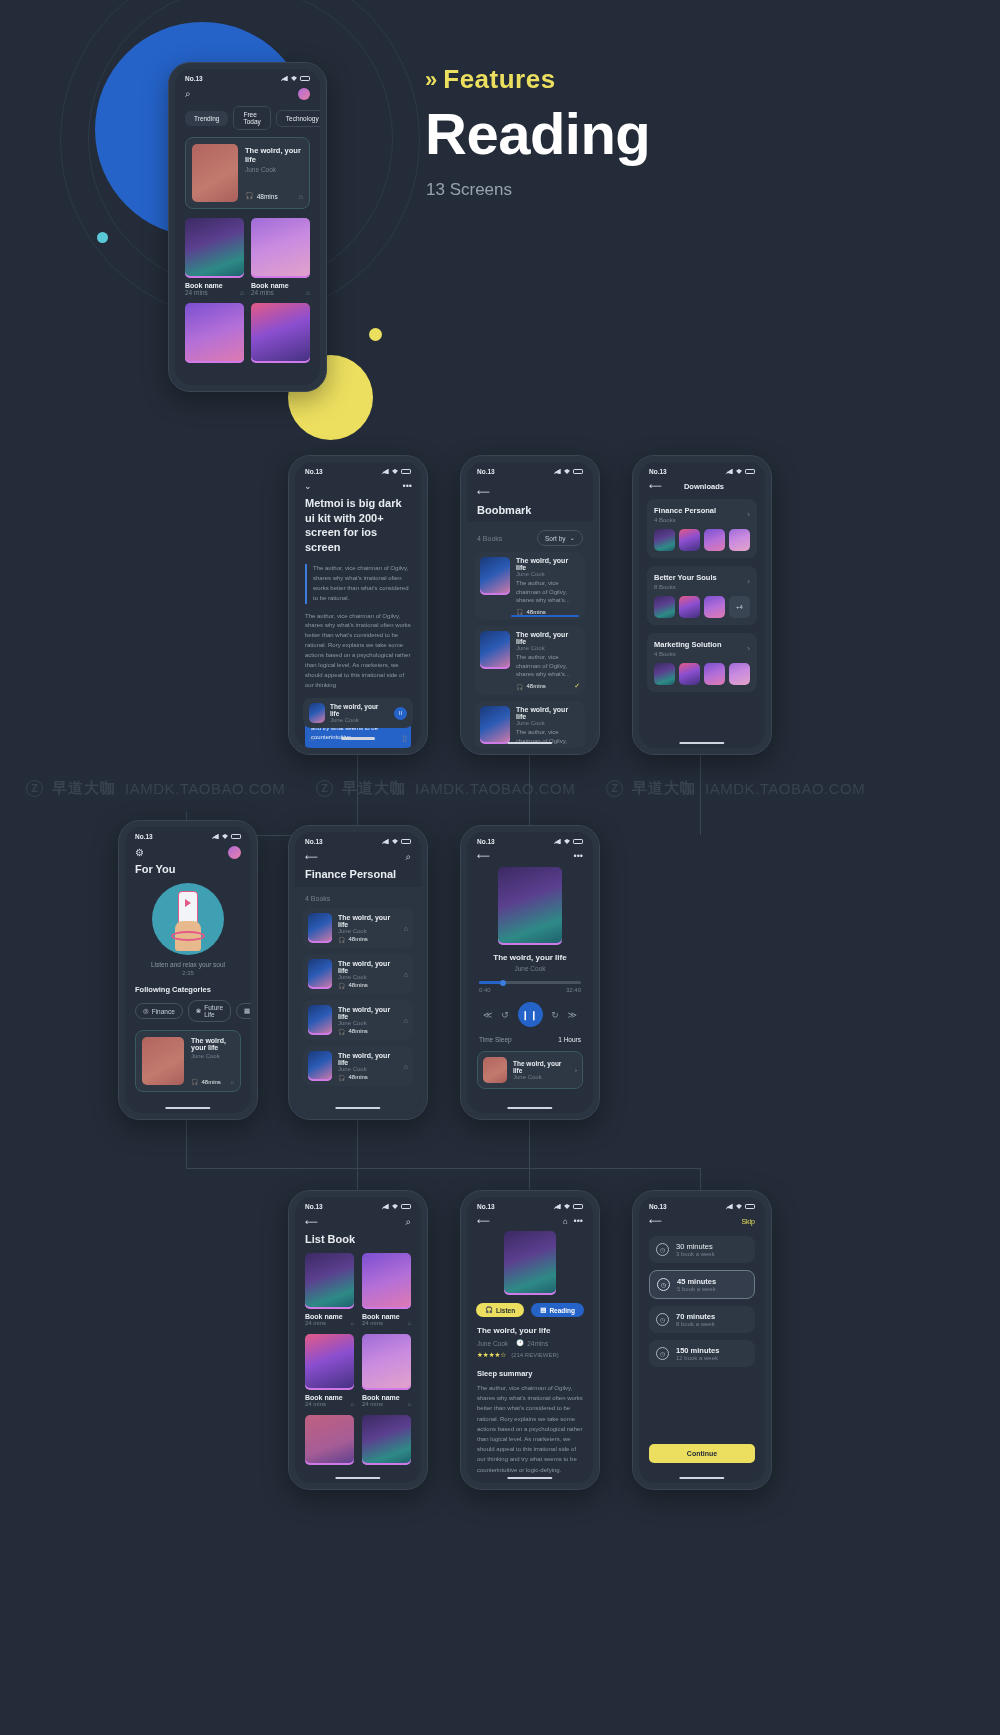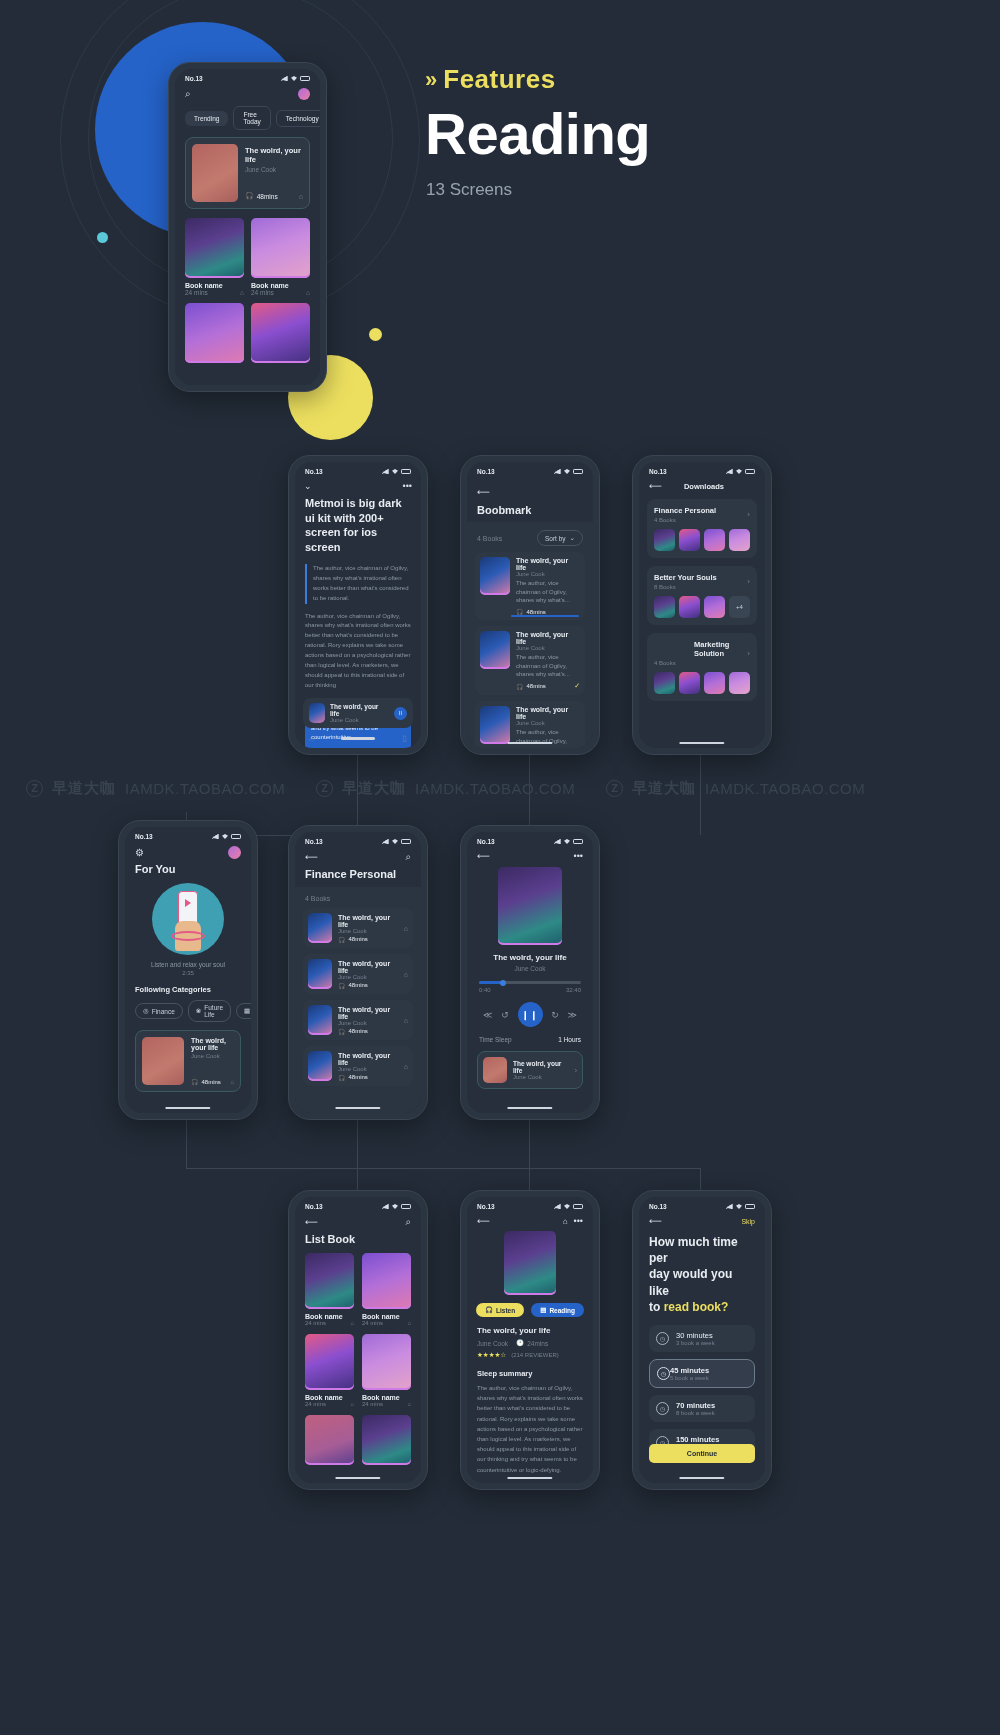--- a/index.html
+++ b/index.html
@@ -318,21 +318,21 @@
           <div class="row" style="gap:4px;margin-top:6px;">
             <span class="art art-a" style="width:22px;height:22px;"></span>
             <span class="art art-d" style="width:22px;height:22px;"></span>
             <span class="art art-c" style="width:22px;height:22px;"></span>
             <span style="width:22px;height:22px;border-radius:5px;background:#3a4553;display:flex;align-items:center;justify-content:center;font-size:6px;color:#c6cedb;">+4</span>
           </div>
         </div>
         <div class="card" style="padding:7px;">
           <div class="row sb">
             <div>
-              <div class="t75" style="font-weight:700;margin-left:40px;">Marketing Solution</div>
+              <div class="t75" style="font-weight:700;">Marketing Solution</div>
               <div class="t6 dim" style="margin-top:2px;">4 Books</div>
             </div>
             <span class="t8 dim">›</span>
           </div>
           <div class="row" style="gap:4px;margin-top:6px;">
             <span class="art art-a" style="width:22px;height:22px;"></span>
             <span class="art art-d" style="width:22px;height:22px;"></span>
             <span class="art art-c" style="width:22px;height:22px;"></span>
             <span class="art art-b" style="width:22px;height:22px;"></span>
           </div>
@@ -651,36 +651,29 @@
         <span class="ic">
             <i class="bar-sig"></i>
             <i class="wifi"></i>
             <i class="batt"></i>
           </span>
       </div>
       <div class="row sb" style="padding:4px 10px 0;">
         <span style="font-size:9px;color:#d7deea;">⟵</span>
         <span class="t7 accent-yellow">Skip</span>
       </div>
-      <div style="padding:8px 10px 0;font-size:12px;font-weight:700;line-height:1.35;">
-        <div>How much time per</div>
-        <div>day would you like</div>
-        <div>
-          <span>to </span><span class="accent-yellow">read book?</span>
-        </div>
-      </div>
       <div style="padding:10px 10px 0;display:flex;flex-direction:column;gap:7px;">
         <div class="card" style="padding:6px 7px;display:flex;gap:7px;align-items:center;">
           <span style="width:13px;height:13px;border:1.2px solid #aab3c0;border-radius:50%;display:flex;align-items:center;justify-content:center;font-size:6px;color:#aab3c0;">◷</span>
           <div>
               <div class="t75" style="font-weight:400;">30 minutes</div>
               <div class="t6 dim">3 book a week</div>
             </div>
         </div>
-        <div class="card" style="padding:6px 7px;display:flex;align-items:center;border:1px solid #6d7a89;background:#333d4b;">
+        <div class="card" style="padding:6px 7px;display:flex;gap:7px;align-items:center;border:1px solid #6d7a89;background:#333d4b;">
           <span style="width:13px;height:13px;border:1.2px solid #d7deea;border-radius:50%;display:flex;align-items:center;justify-content:center;font-size:6px;color:#d7deea;">◷</span>
           <div>
               <div class="t75" style="font-weight:700;">45 minutes</div>
               <div class="t6 dim">5 book a week</div>
             </div>
         </div>
         <div class="card" style="padding:6px 7px;display:flex;gap:7px;align-items:center;">
           <span style="width:13px;height:13px;border:1.2px solid #aab3c0;border-radius:50%;display:flex;align-items:center;justify-content:center;font-size:6px;color:#aab3c0;">◷</span>
           <div>
               <div class="t75" style="font-weight:700;">70 minutes</div>

